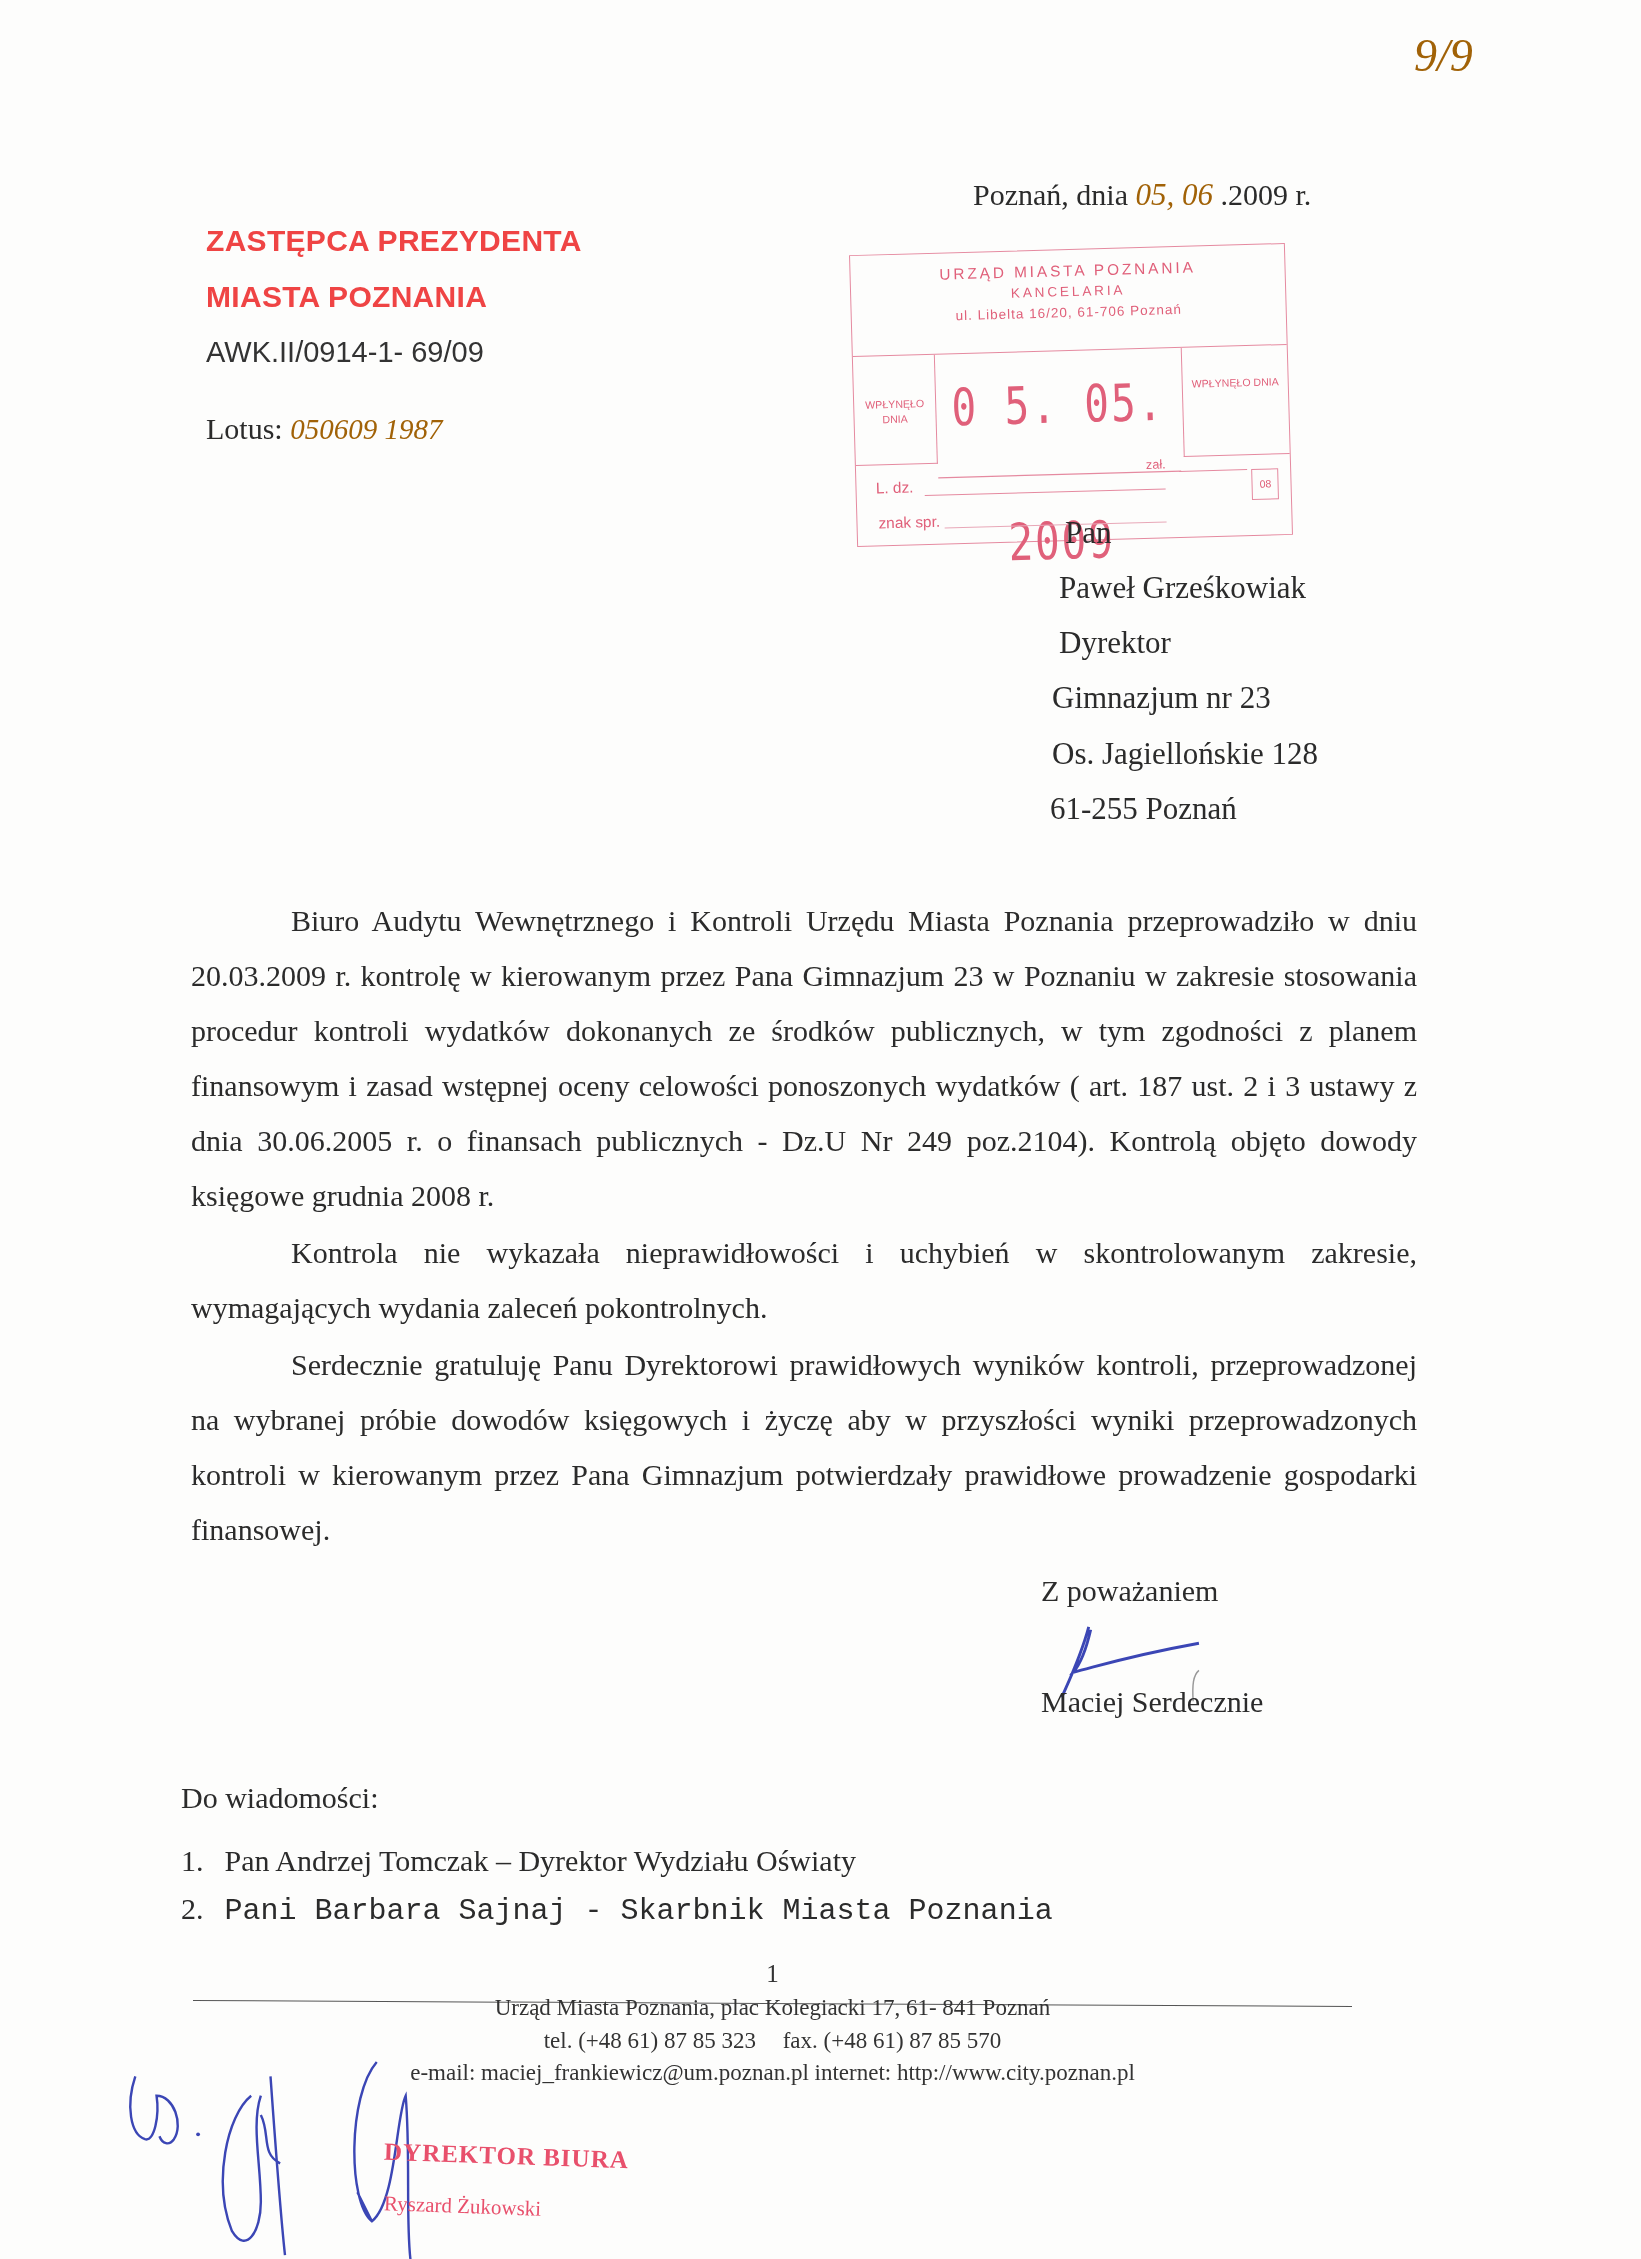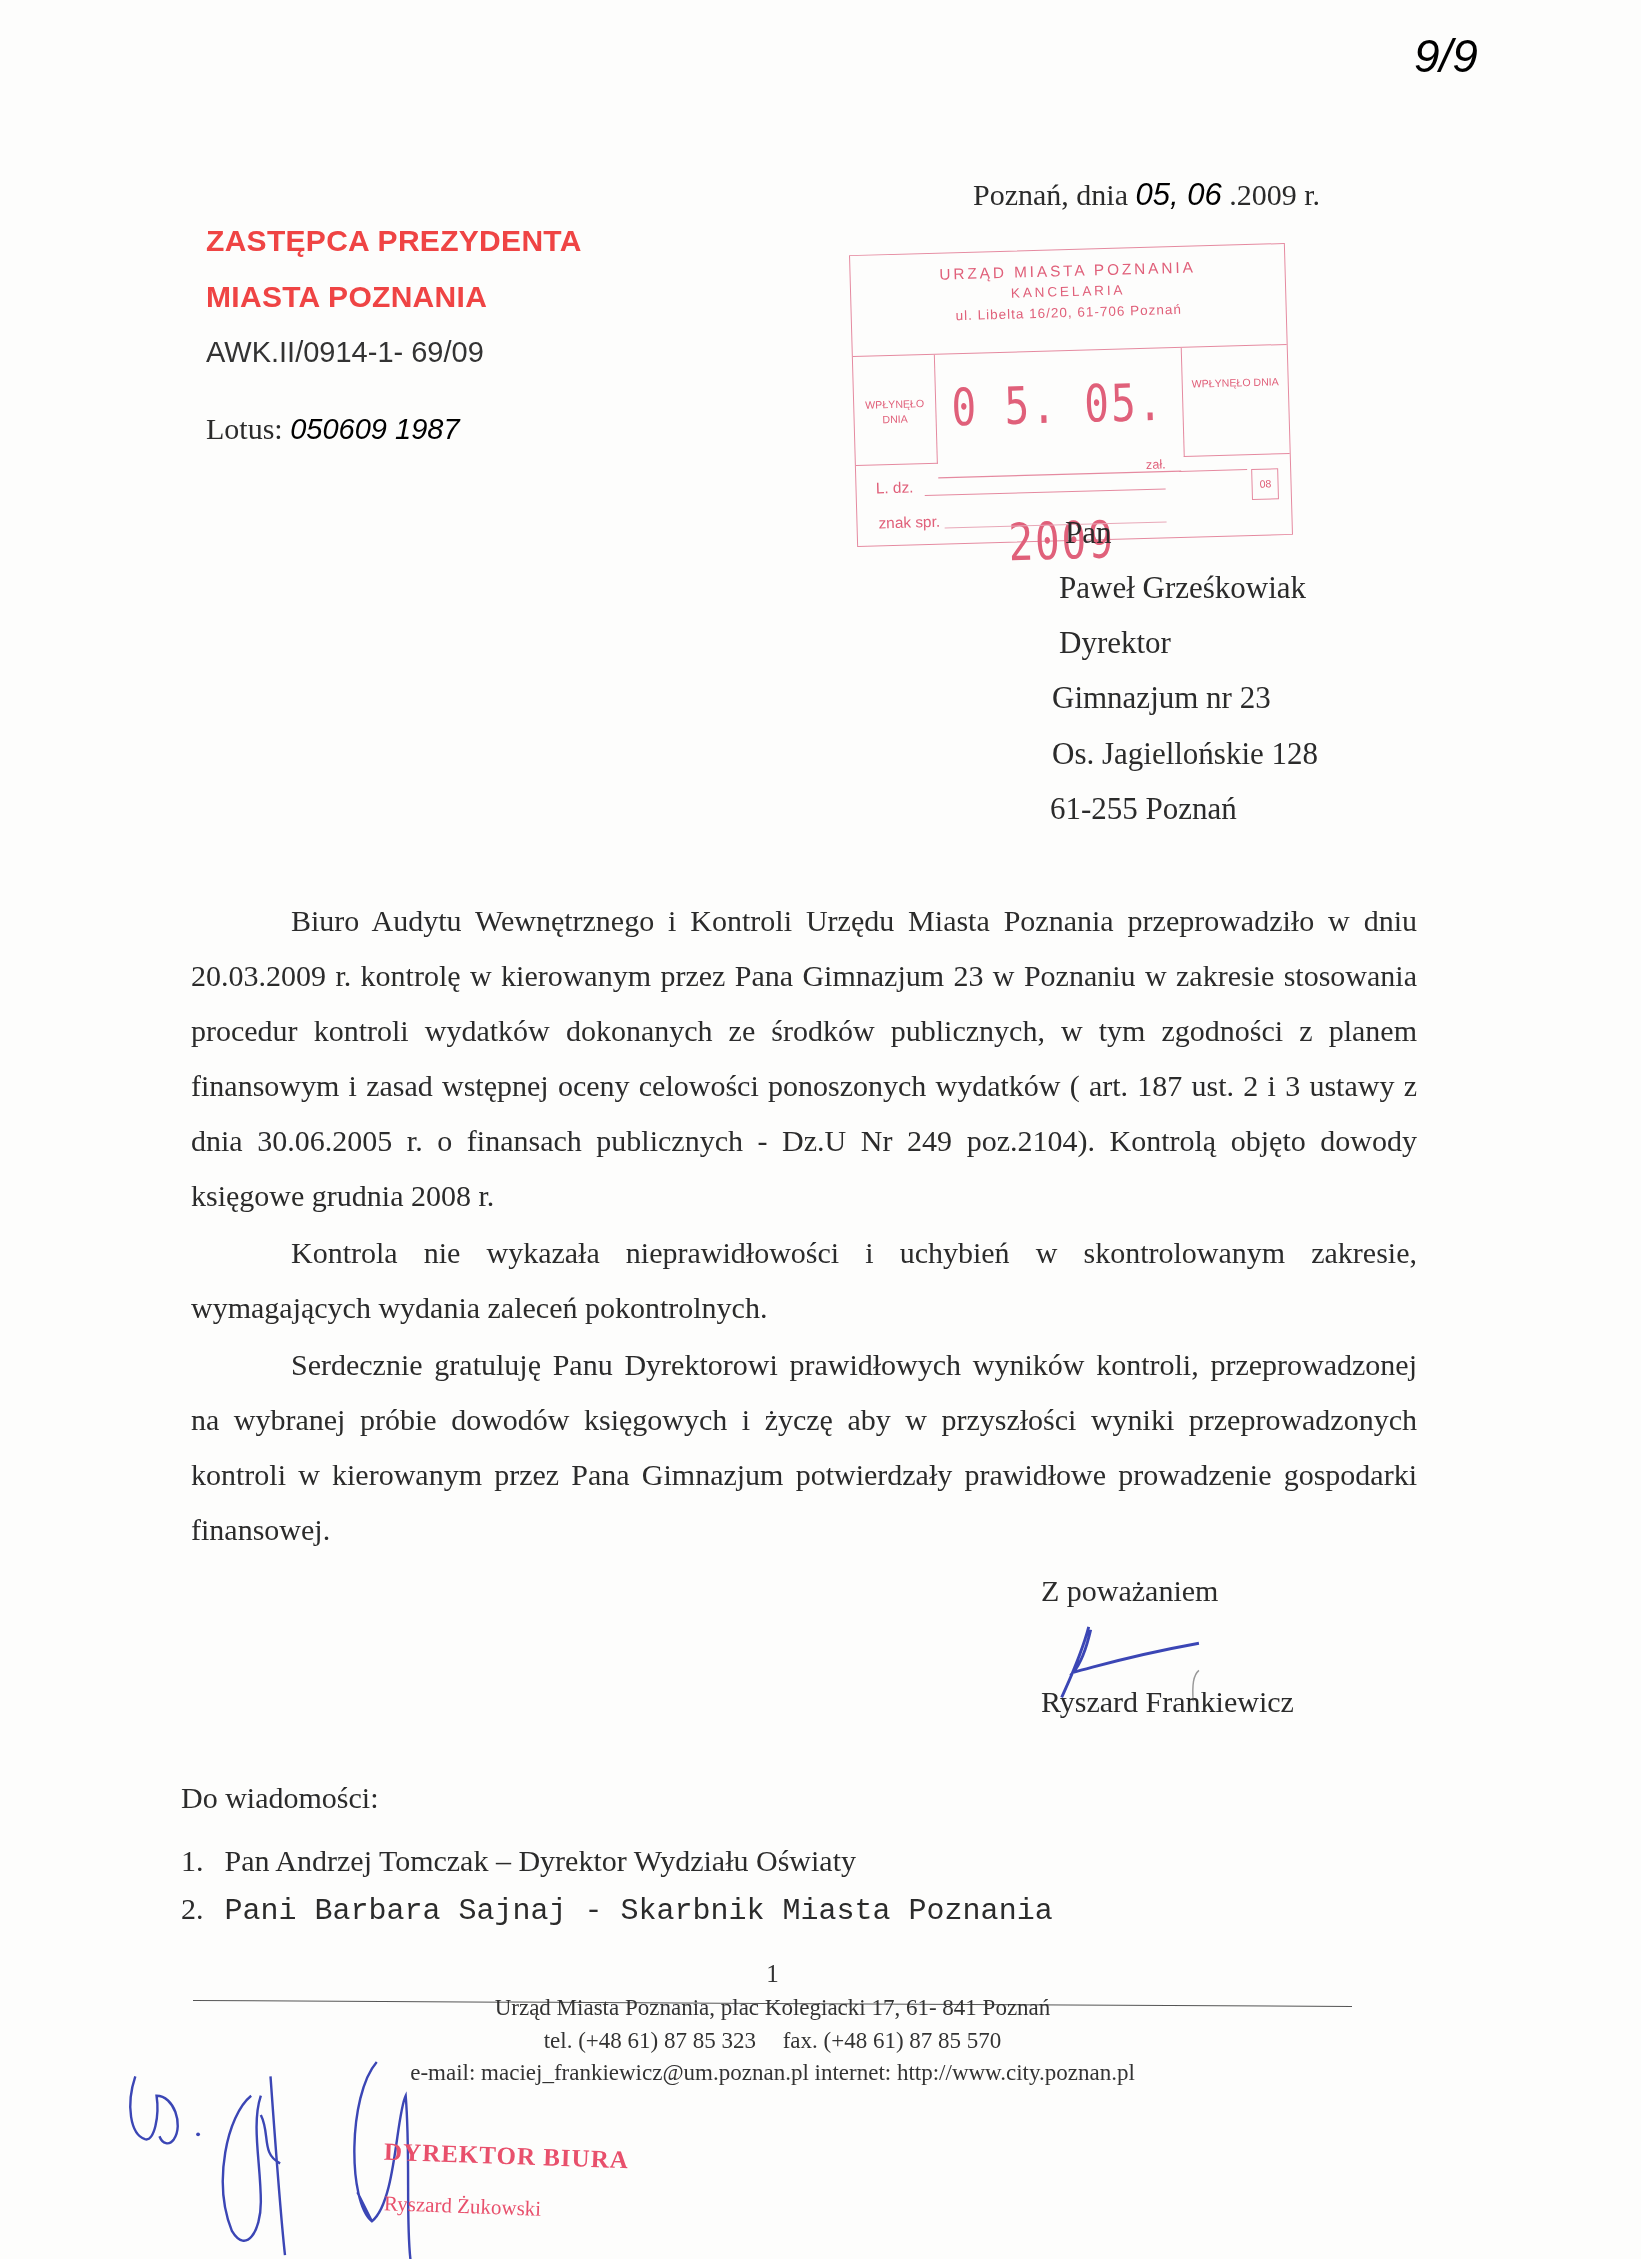--- a/index.html
+++ b/index.html
@@ -1,18 +1,18 @@
 <!DOCTYPE html>
 <html><head>
 <meta charset="utf-8">
 <style>
   html,body{margin:0;padding:0;}
   body{width:1641px;height:2259px;background:#fdfdfc;position:relative;overflow:hidden;font-family:"Liberation Serif",serif;color:#2b2b2b;}
   .abs{position:absolute;white-space:nowrap;}
-  .hand{color:#000000;font-family:Liberation Sans, sans-serif;font-style:italic;}
+  .hand{color:#a16207;font-family:Liberation Serif, serif;font-style:italic;}
   .hdr{font-family:"Liberation Sans",sans-serif;font-weight:bold;font-size:30px;letter-spacing:0.3px;color:#ef4444;}
   .ref{font-family:"Liberation Sans",sans-serif;font-size:29px;color:#333;}
   .serif{font-family:"Liberation Serif",serif;font-size:29px;}
   .addr{font-size:31px;}
   .body p{margin:0;font-size:30px;line-height:55px;text-align:justify;text-align-last:left;}
   .body .par{text-indent:100px;}
   
   .stamp{position:absolute;left:853px;top:249px;width:434px;height:290px;transform:rotate(-1.6deg);color:#e0607a;border:1.9px solid #e58aa0;font-family:"Liberation Sans",sans-serif;}
   .stamp .top{position:absolute;left:0;top:0;right:0;height:101px;border-bottom:1.9px solid #e58aa0;text-align:center;font-size:13.5px;letter-spacing:2.9px;line-height:21px;padding-top:9.7px;box-sizing:border-box;}
   .stamp .lcell{position:absolute;left:0;top:101px;width:82px;height:109px;border-right:1.9px solid #e58aa0;border-bottom:1.9px solid #e58aa0;font-size:10.6px;text-align:center;padding-top:41px;box-sizing:border-box;line-height:14.5px;}
@@ -77,21 +77,21 @@
   <p class="par">Biuro Audytu Wewnętrznego i Kontroli Urzędu Miasta Poznania przeprowadziło w dniu 20.03.2009 r. kontrolę w kierowanym przez Pana Gimnazjum 23 w Poznaniu w zakresie stosowania procedur kontroli wydatków dokonanych ze środków publicznych, w tym zgodności z planem finansowym i zasad wstępnej oceny celowości ponoszonych wydatków ( art. 187 ust. 2 i 3 ustawy z dnia 30.06.2005 r. o finansach publicznych - Dz.U Nr 249 poz.2104). Kontrolą objęto dowody księgowe grudnia 2008 r.</p>
   <p class="par" style="margin-top:1.9px;">Kontrola nie wykazała nieprawidłowości i uchybień w skontrolowanym zakresie, wymagających wydania zaleceń pokontrolnych.</p>
   <p class="par" style="margin-top:1.9px;">Serdecznie gratuluję Panu Dyrektorowi prawidłowych wyników kontroli, przeprowadzonej na wybranej próbie dowodów księgowych i życzę aby w przyszłości wyniki przeprowadzonych kontroli w kierowanym przez Pana Gimnazjum potwierdzały prawidłowe prowadzenie gospodarki finansowej.</p>
 </div>
 
 <div class="abs serif" style="left:1041px;top:1574px;font-size:30px;">Z poważaniem</div>
 <svg class="abs" style="left:1052px;top:1622px;" width="174" height="87" viewBox="0 0 180 90">
   <path d="M38 5 C30 35 18 60 10 78 M40 8 C35 30 28 45 22 52 C50 45 80 35 152 22" fill="none" stroke="#3b46b5" stroke-width="3"></path>
   <path d="M152 50 C146 55 145 65 146 82" fill="none" stroke="#999" stroke-width="1.5"></path>
 </svg>
-<div class="abs serif" style="left:1041px;top:1685px;font-size:30px;">Ryszard Frankiewicz</div>
+<div class="abs serif" style="left:1041px;top:1685px;font-size:30px;">Maciej Serdecznie</div>
 
 <div class="abs serif" style="left:181px;top:1781px;font-size:30px;">Do wiadomości:</div>
 <div class="abs serif" style="left:181px;top:1836px;font-size:30px;margin-top:8px;">
   <span>1.</span>
   <span style="margin-left:13.5px;">Pan Andrzej Tomczak – Dyrektor Wydziału Oświaty</span>
 </div>
 <div class="abs serif" style="left:181px;top:1892px;font-size:30px;">
   <span>2.</span>
   <span style="margin-left:13.5px;font-family:Liberation Mono, monospace;">Pani Barbara Sajnaj - Skarbnik Miasta Poznania</span>
 </div>

